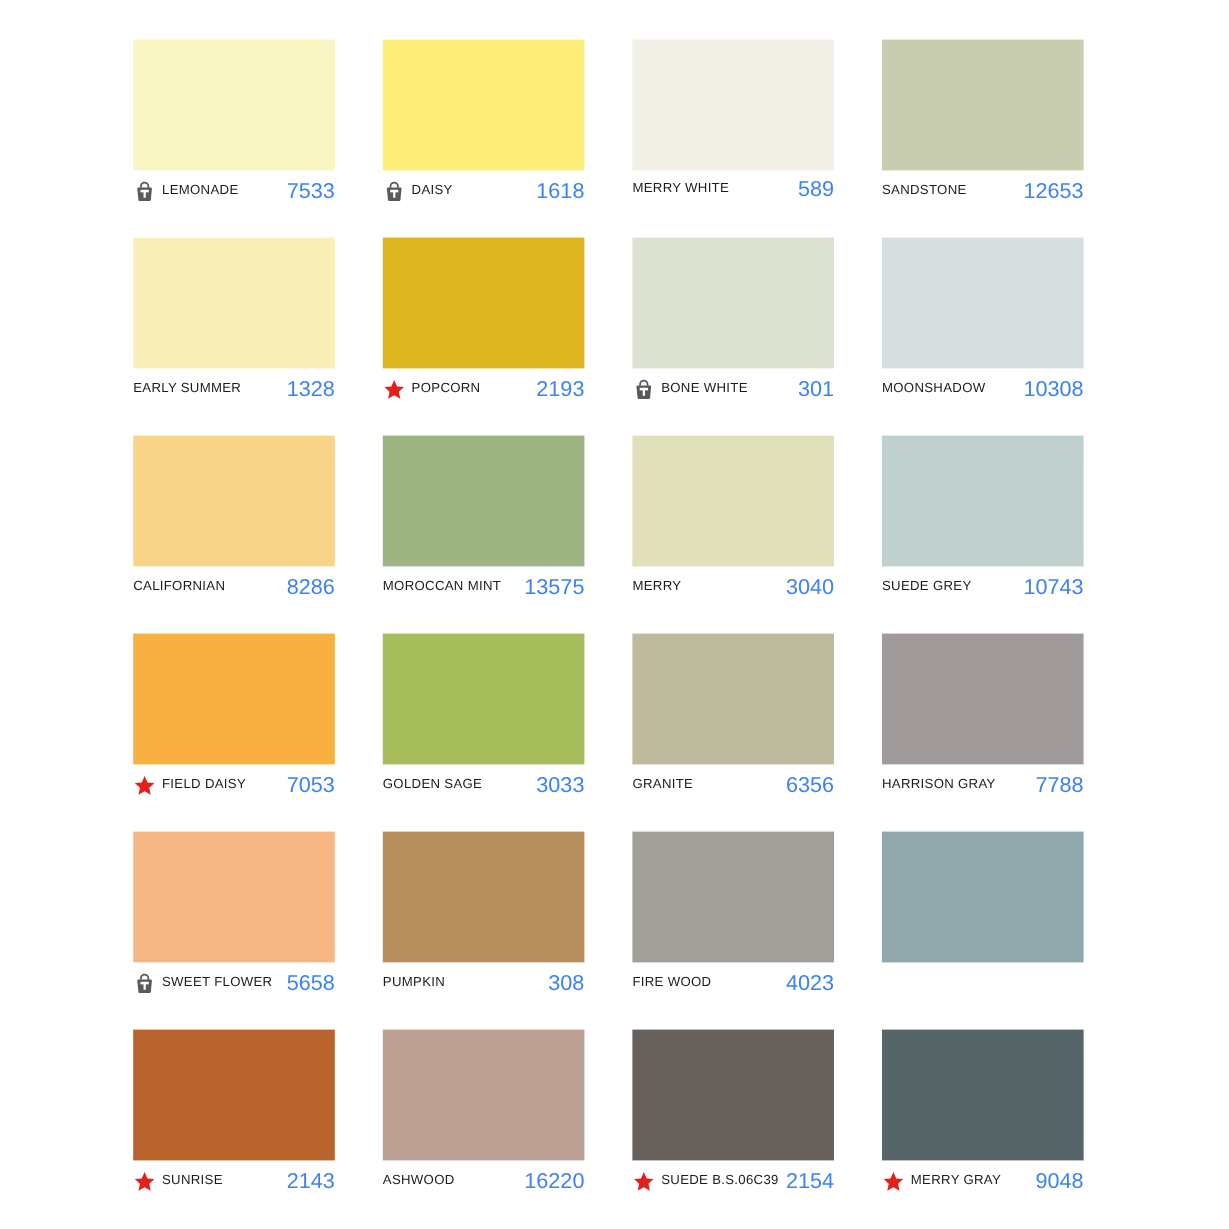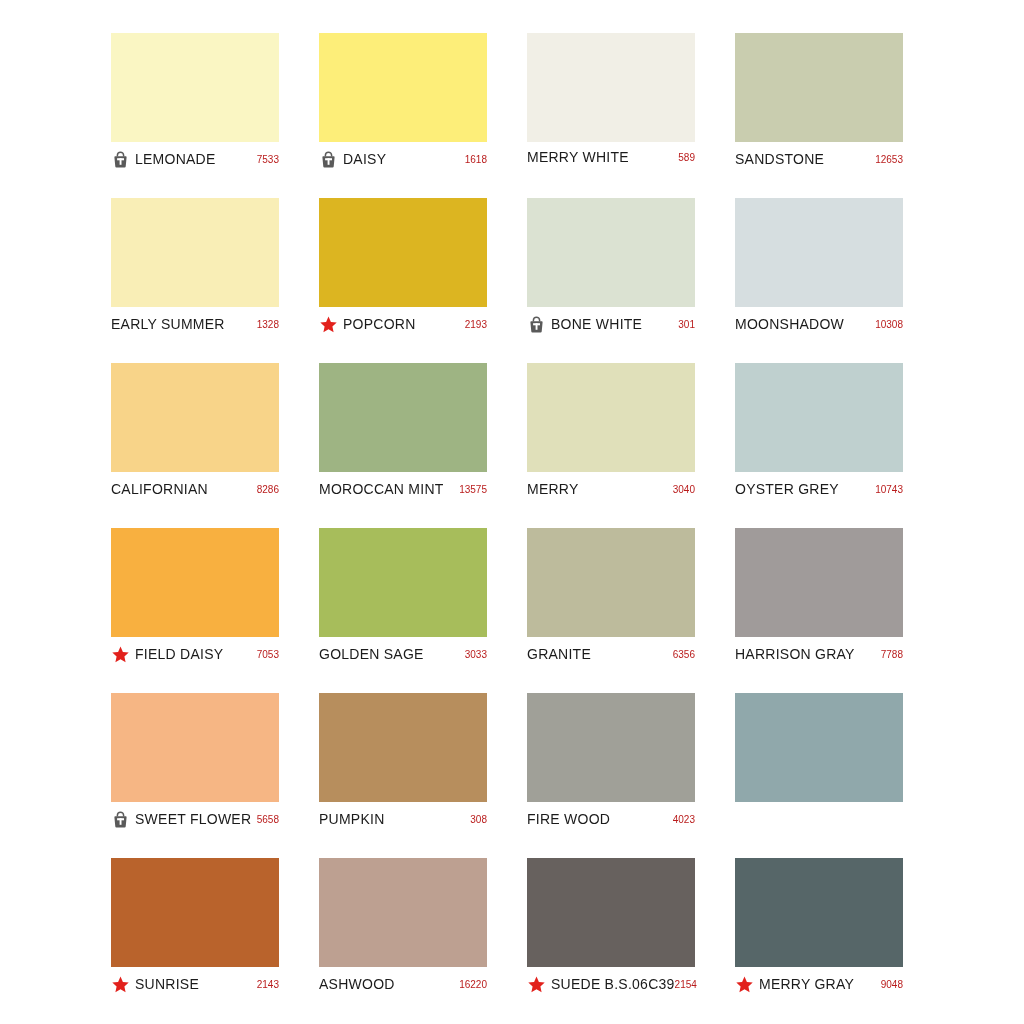--- a/index.html
+++ b/index.html
@@ -55,29 +55,29 @@
     align-items: center;
     justify-content: center;
     margin-right: 5px;
   }
   .marker.none {
     width: 0;
     flex-basis: 0;
     margin-right: 0;
   }
   .swatch-name {
-    font-size: 14px;
+    font-size: 11px;
     letter-spacing: 0.25px;
     color: #1b1b1b;
     white-space: nowrap;
     flex: 1 1 auto;
   }
   .swatch-code {
-    font-size: 10px;
-    color: #b91c1c;
+    font-size: 18px;
+    color: #3b82f6;
     text-align: right;
     white-space: nowrap;
     flex: 0 0 auto;
   }
   svg { display: block; }
 </style>
 </head>
 <body>
 
 <div id="swatch-grid">
@@ -191,21 +191,21 @@
       <div class="swatch-caption">
         <span class="marker none"></span>
         <span class="swatch-name">MERRY</span>
         <span class="swatch-code">3040</span>
       </div>
     </div>
     <div class="swatch-cell">
       <span class="swatch-chip" style="background:#bfd0cf"></span>
       <div class="swatch-caption">
         <span class="marker none"></span>
-        <span class="swatch-name">OYSTER GREY</span>
+        <span class="swatch-name">SUEDE GREY</span>
         <span class="swatch-code">10743</span>
       </div>
     </div>
     <div class="swatch-cell">
       <span class="swatch-chip" style="background:#f8b040"></span>
       <div class="swatch-caption">
         <span class="marker">
           <svg width="19" height="19" viewBox="0 0 19 19" aria-hidden="true">
             <path d="M9.5 1.6 11.9 7.0 17.7 7.6 13.4 11.5 14.6 17.3 9.5 14.3 4.4 17.3 5.6 11.5 1.3 7.6 7.1 7.0 z" fill="#e2211c"></path>
           </svg>

